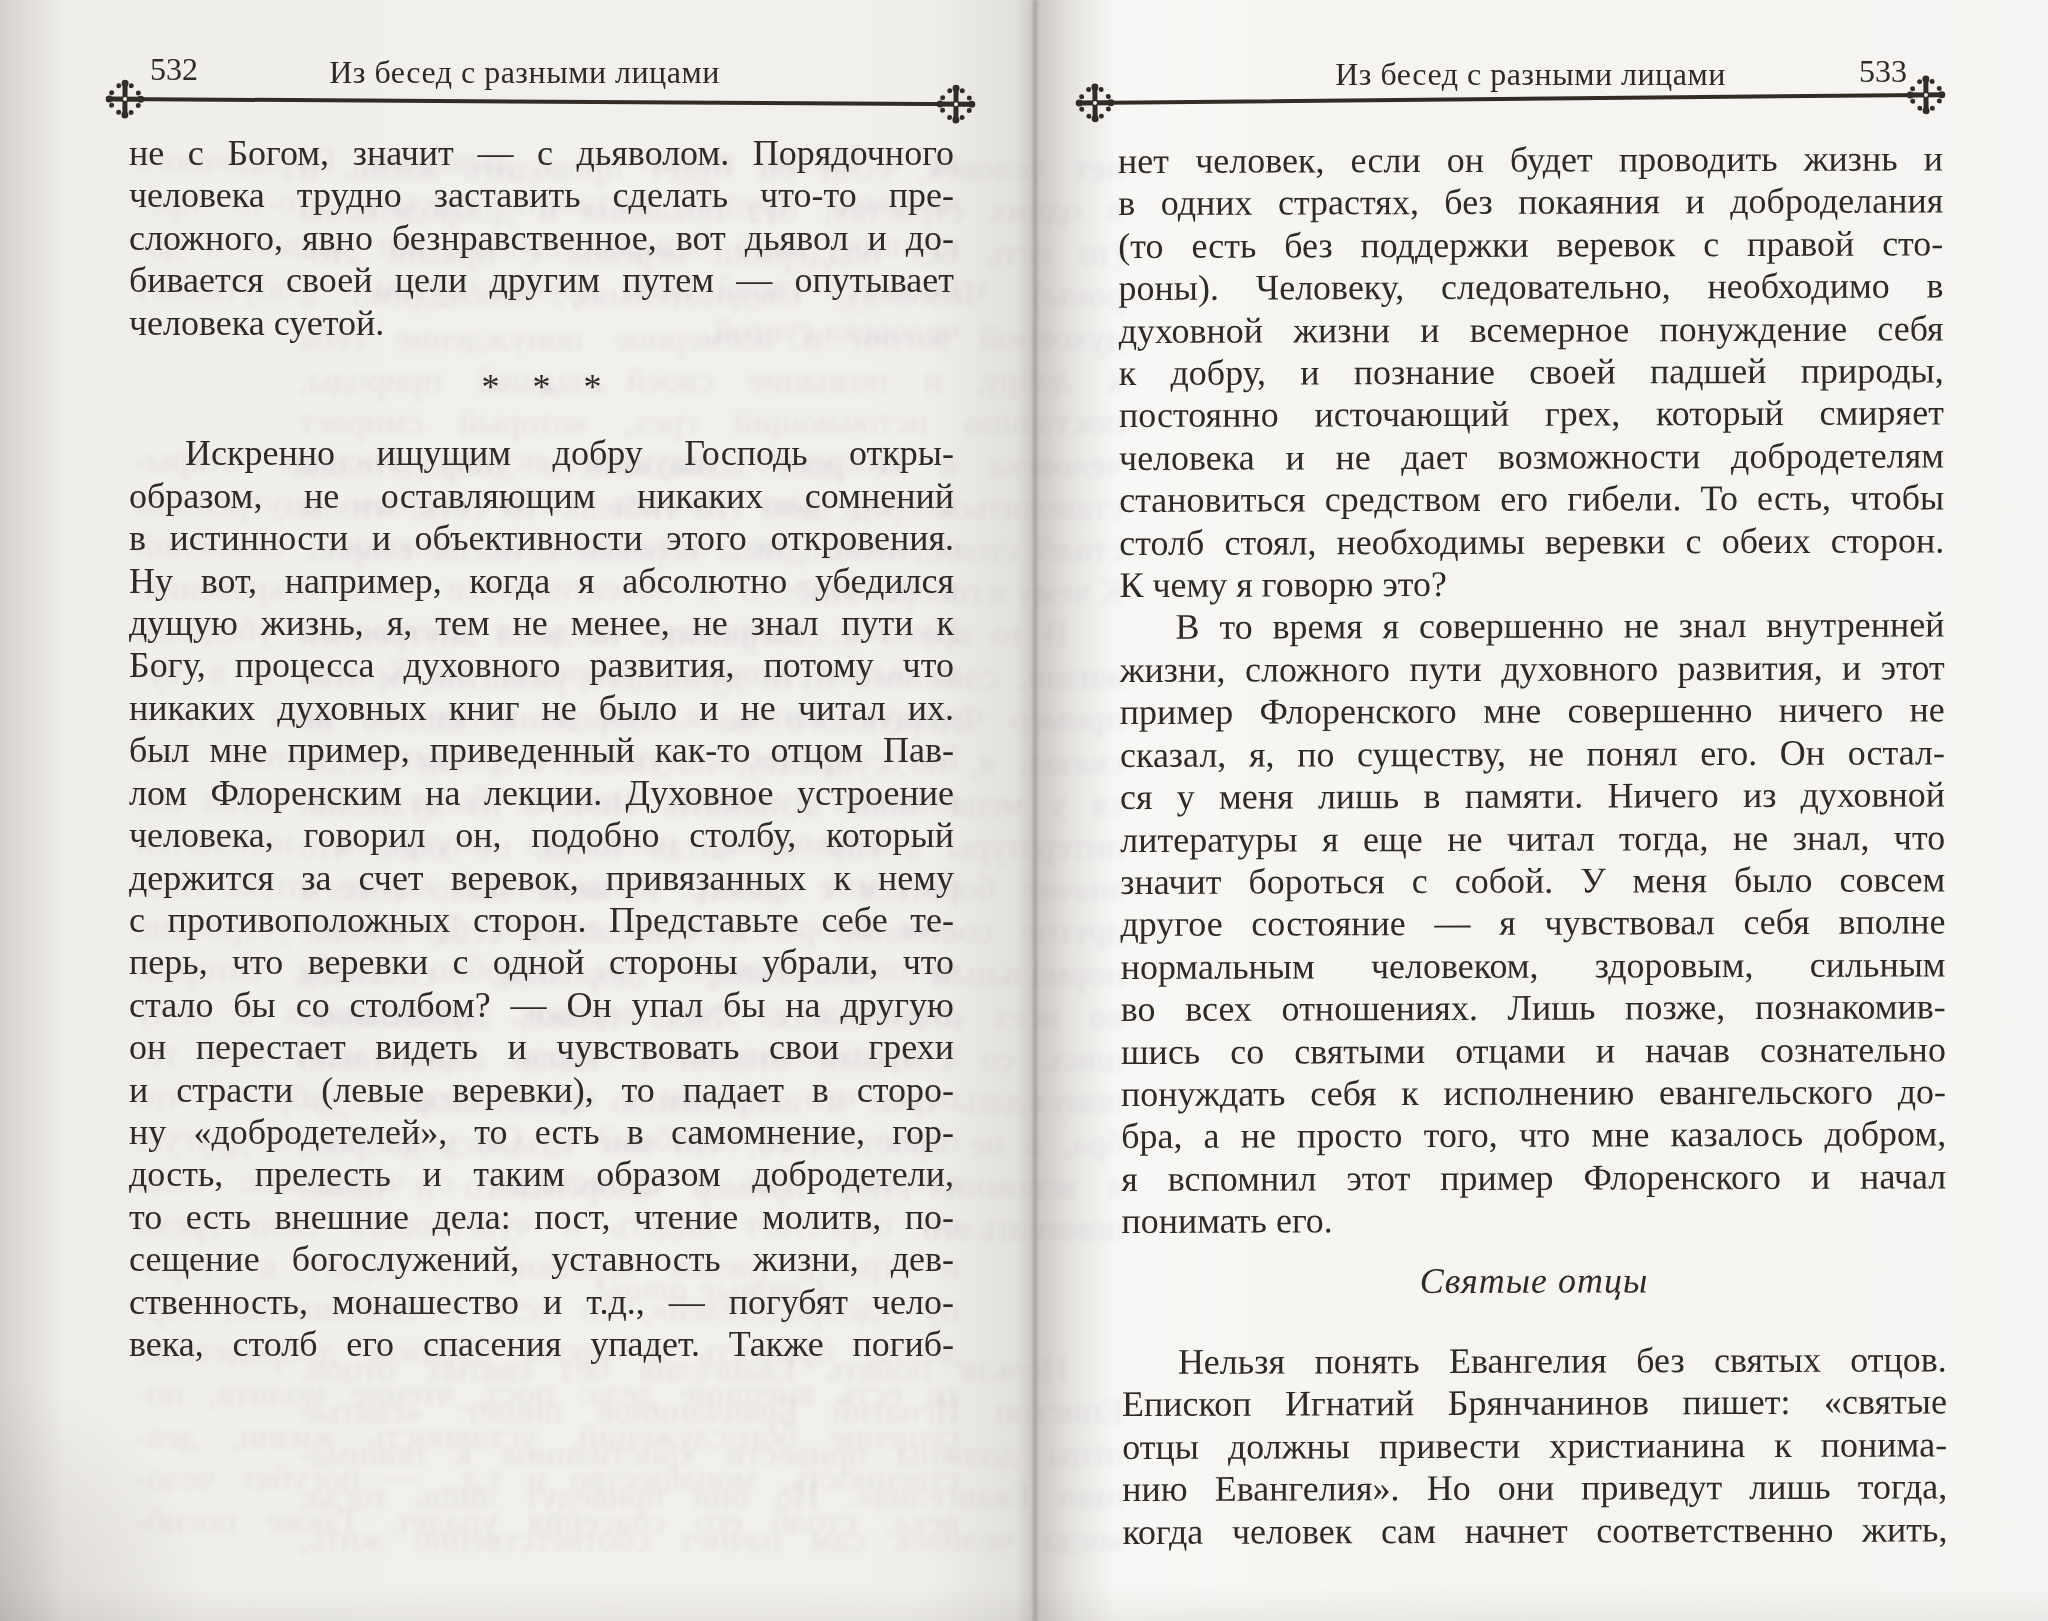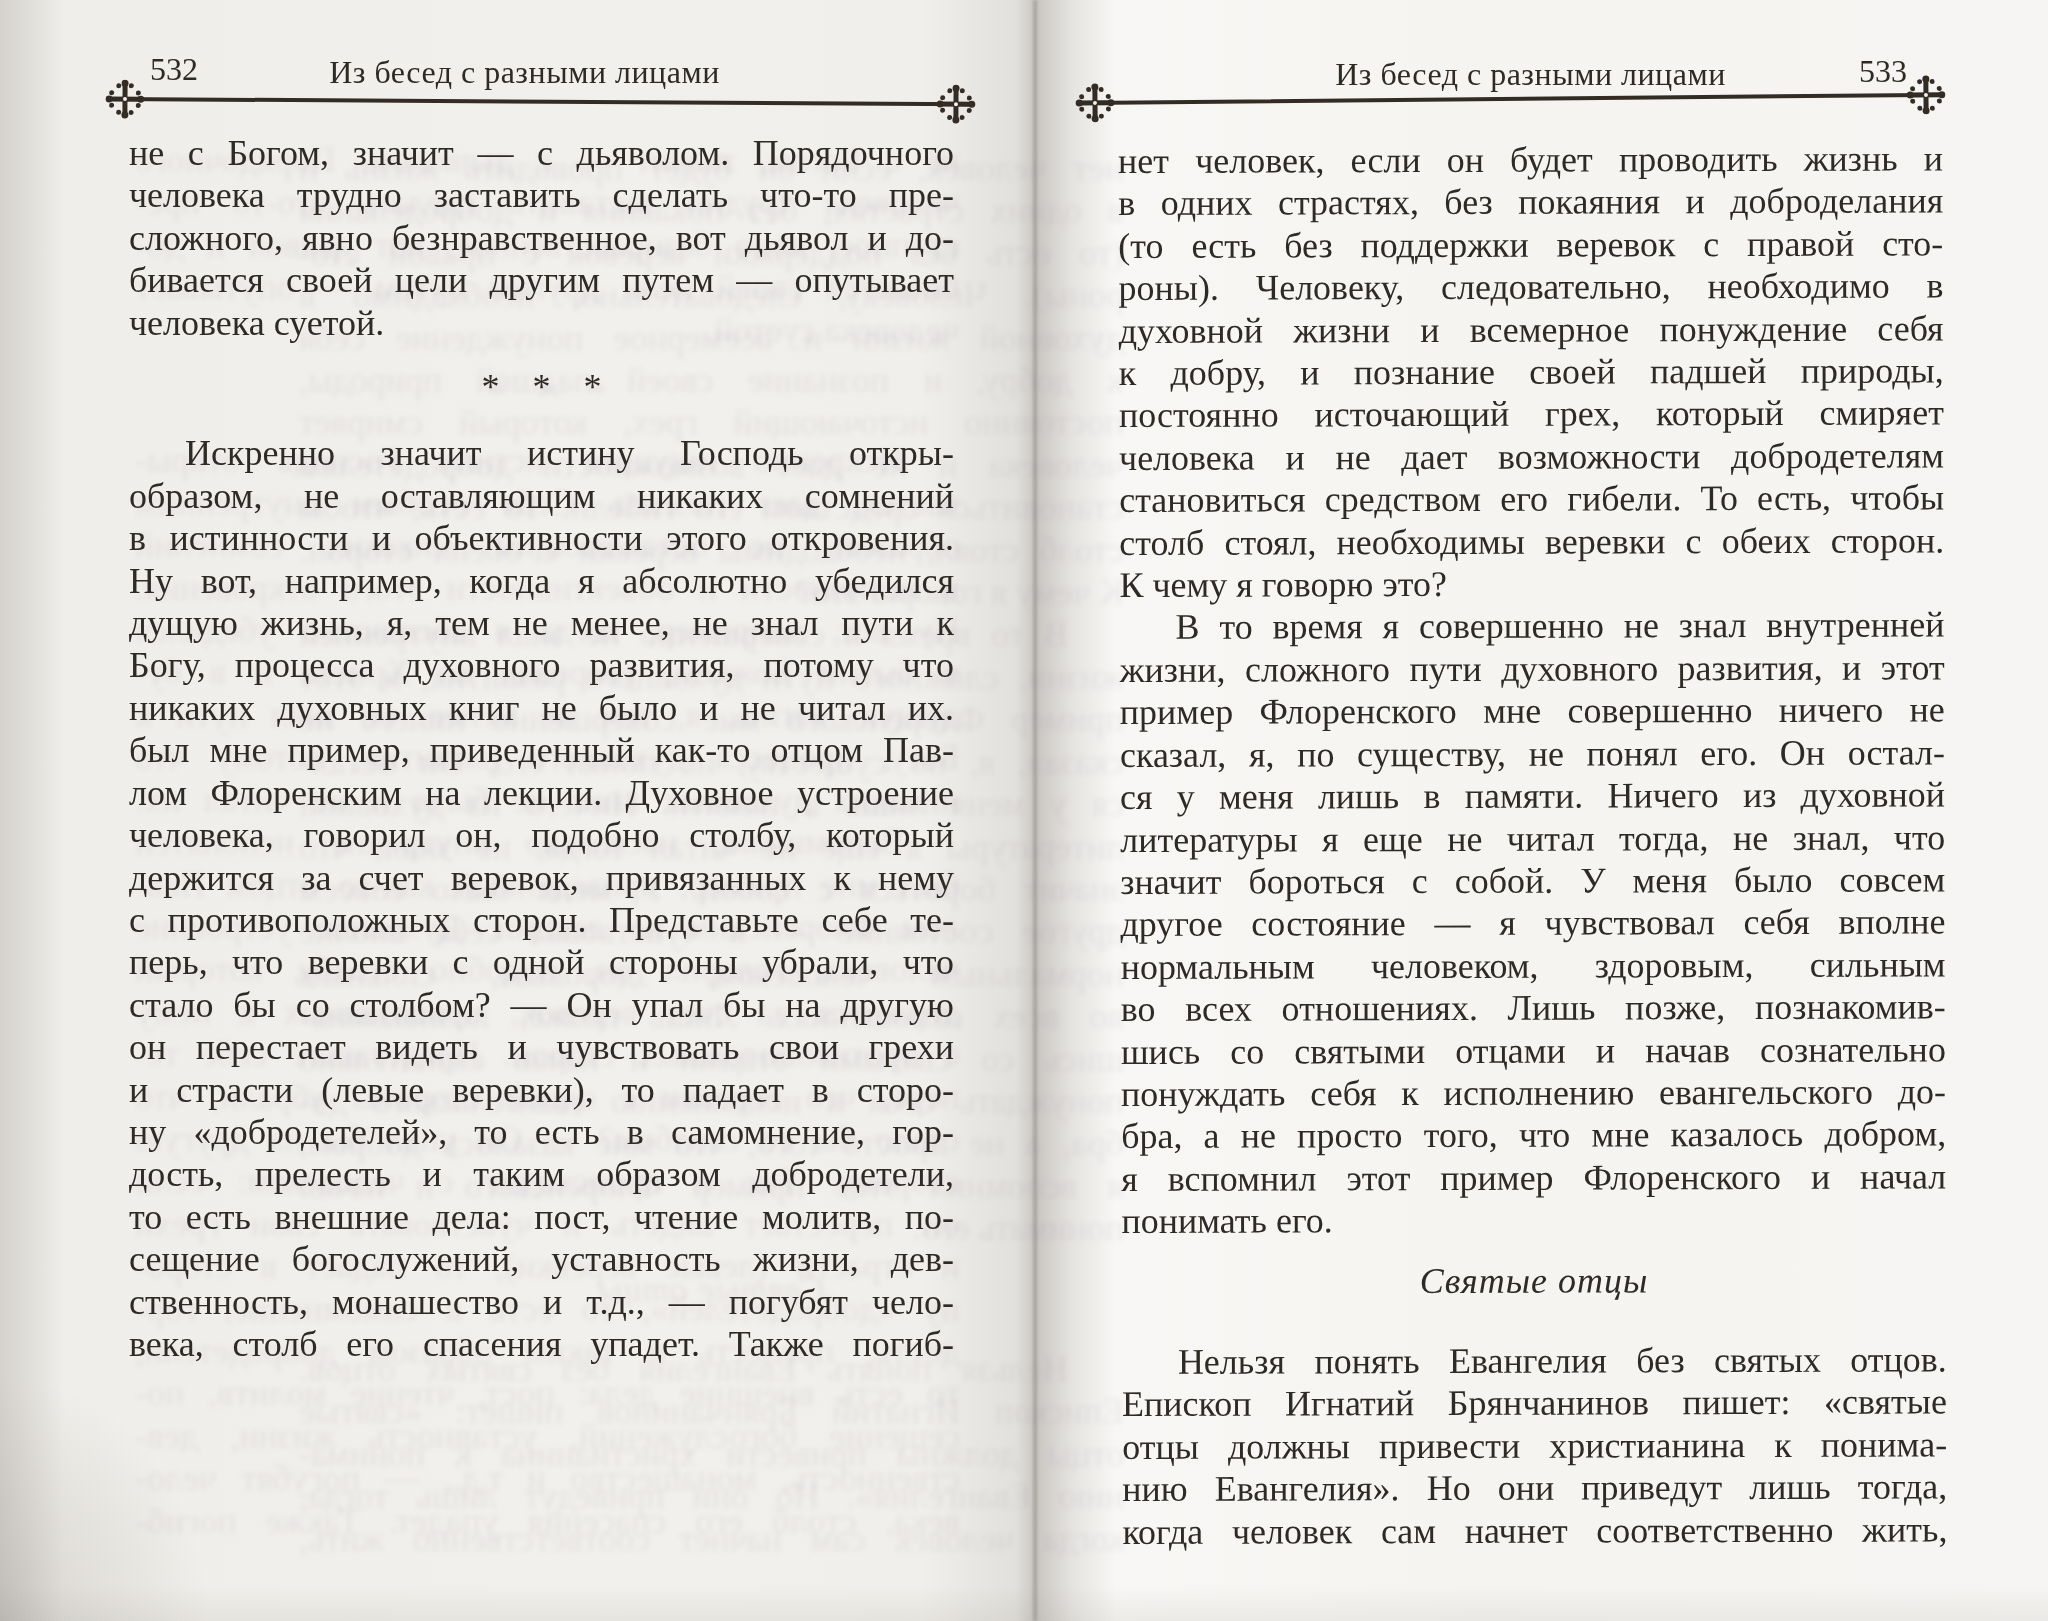--- a/index.html
+++ b/index.html
@@ -136,21 +136,21 @@
       <div class="text-block lp-text">
         <div class="paragraph">
           <div class="line">не с Богом, значит — с дьяволом. Порядочного</div>
           <div class="line">человека трудно заставить сделать что-то пре-</div>
           <div class="line">сложного, явно безнравственное, вот дьявол и до-</div>
           <div class="line">бивается своей цели другим путем — опутывает</div>
           <div class="line short">человека суетой.</div>
         </div>
         <div class="separator">* * *</div>
         <div class="paragraph">
-          <div class="line indent">Искренно значит истину Господь откры-</div>
+          <div class="line indent">Искренно ищущим добру Господь откры-</div>
           <div class="line">образом, не оставляющим никаких сомнений</div>
           <div class="line">в истинности и объективности этого откровения.</div>
           <div class="line">Ну вот, например, когда я абсолютно убедился</div>
           <div class="line">дущую жизнь, я, тем не менее, не знал пути к</div>
           <div class="line">Богу, процесса духовного развития, потому что</div>
           <div class="line">никаких духовных книг не было и не читал их.</div>
         </div>
         <div class="paragraph">
           <div class="line">был мне пример, приведенный как-то отцом Пав-</div>
           <div class="line">лом Флоренским на лекции. Духовное устроение</div>

